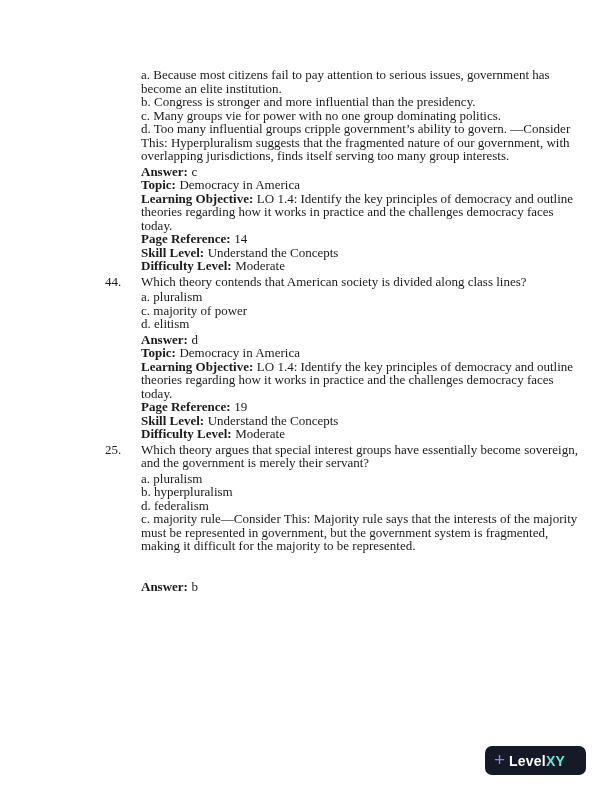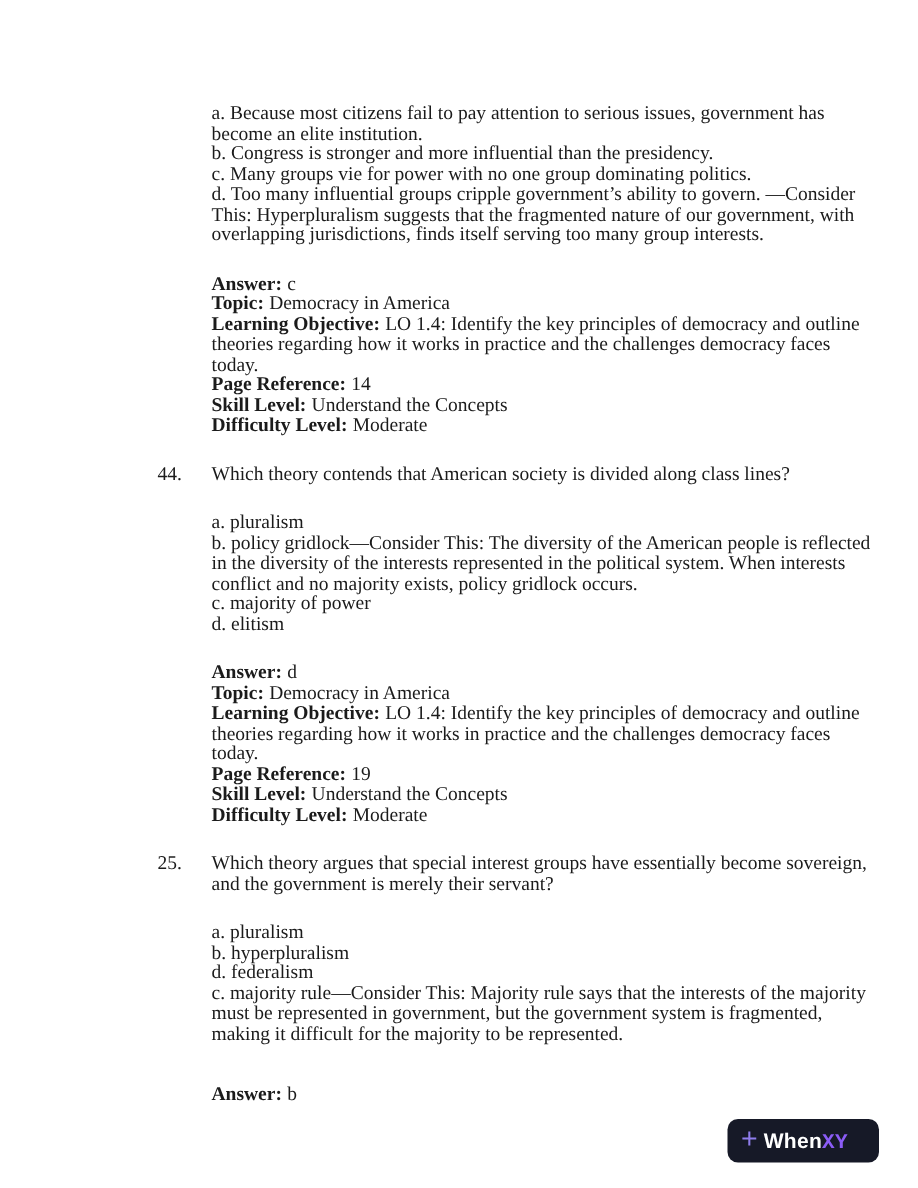--- a/index.html
+++ b/index.html
@@ -16,21 +16,21 @@
     background: #ffffff;
   }
   .content {
     position: absolute;
     left: 105px;
     top: 68px;
     width: 480px;
     font-size: 13px;
     line-height: 13.5px;
   }
-  .group { margin-top: 19px; }
+  .group { margin-top: 2px; }
   .group.first { margin-top: 0; }
   .group.big-gap { margin-top: 27px; }
   .qrow { position: relative; }
   .qnum { position: absolute; left: 0; top: 0; }
   .qtext, .para, .meta-line {
     margin-left: 36px;
     white-space: pre;
   }
   .meta-line .lbl { font-weight: bold; margin-right: 3.5px; }
   .watermark {
@@ -54,21 +54,21 @@
     margin-right: 4px;
     margin-top: -2px;
   }
   .watermark .brand {
     color: #ffffff;
     font-weight: 700;
     font-size: 14px;
     letter-spacing: 0.2px;
     white-space: nowrap;
   }
-  .watermark .accent { color: #8b5cf6; font-family: Liberation Mono, monospace; }
+  .watermark .accent { color: #5eead4; }
 </style>
 </head>
 <body>
 
 <div class="page">
   <div class="content">
 
     <section>
       <div class="group first">
         <div class="para">a. Because most citizens fail to pay attention to serious issues, government has
@@ -91,23 +91,20 @@
       </div>
     </section>
 
     <section>
       <div class="group qrow">
         <span class="qnum">44.</span>
         <div class="qtext">Which theory contends that American society is divided along class lines?</div>
       </div>
       <div class="group">
         <div class="para">a. pluralism</div>
-        <div class="para">b. policy gridlock—Consider This: The diversity of the American people is reflected
-in the diversity of the interests represented in the political system. When interests
-conflict and no majority exists, policy gridlock occurs.</div>
         <div class="para">c. majority of power</div>
         <div class="para">d. elitism</div>
       </div>
       <div class="group">
         <div class="meta-line"><span class="lbl">Answer:</span><span class="val">d</span></div>
         <div class="meta-line"><span class="lbl">Topic:</span><span class="val">Democracy in America</span></div>
         <div class="meta-line"><span class="lbl">Learning Objective:</span><span class="val">LO 1.4: Identify the key principles of democracy and outline
 theories regarding how it works in practice and the challenges democracy faces
 today.</span></div>
         <div class="meta-line"><span class="lbl">Page Reference:</span><span class="val">19</span></div>
@@ -132,15 +129,15 @@
       </div>
       <div class="group big-gap">
         <div class="meta-line"><span class="lbl">Answer:</span><span class="val">b</span></div>
       </div>
     </section>
 
   </div>
 
   <div class="watermark">
     <span class="plus">+</span>
-    <span class="brand"><span>When</span><span class="accent">XY</span></span>
+    <span class="brand"><span>Level</span><span class="accent">XY</span></span>
   </div>
 </div>
 
 </body></html>

